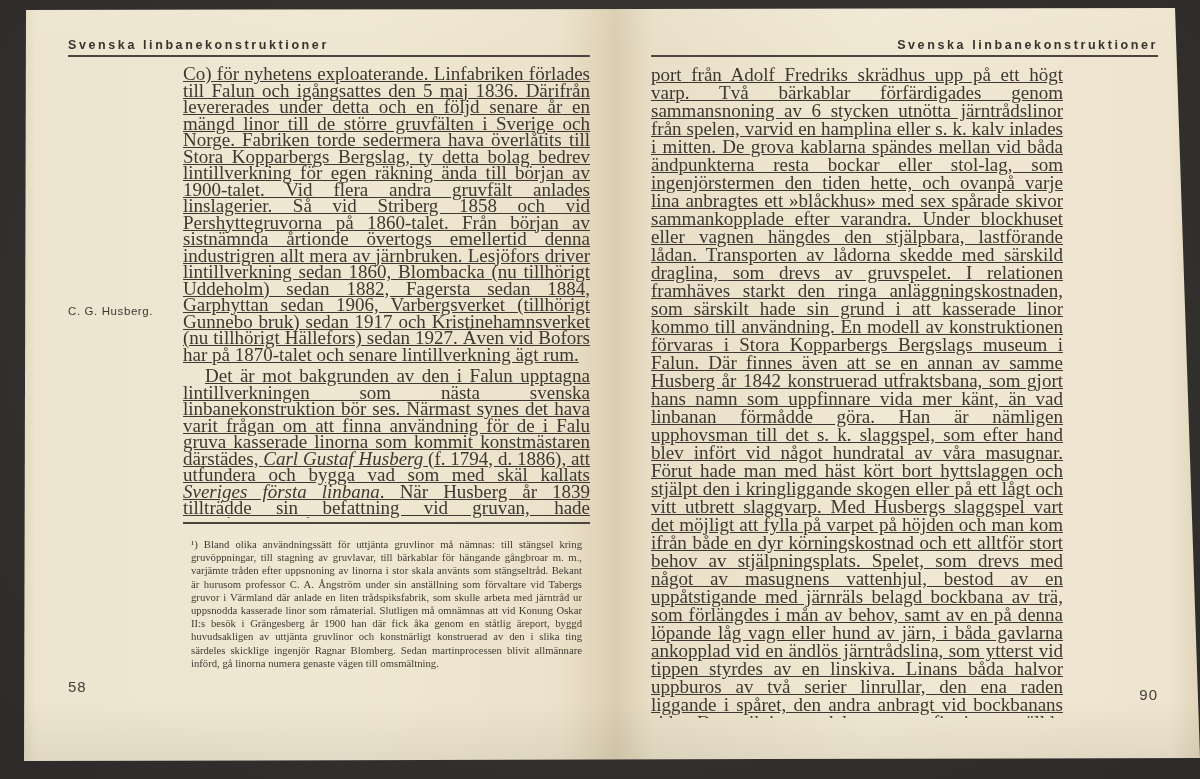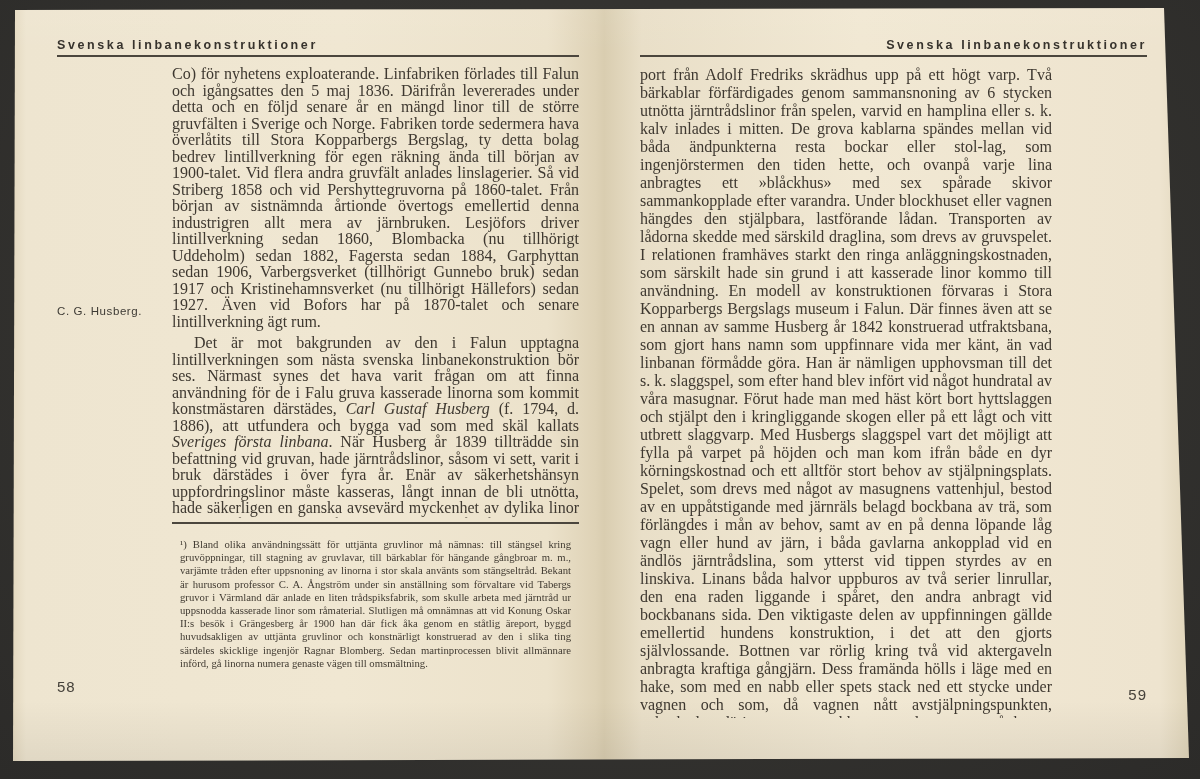--- a/index.html
+++ b/index.html
@@ -13,21 +13,21 @@
   }
   .stage {
     position: relative;
     width: 1200px;
     height: 779px;
     background:
       radial-gradient(ellipse at 50% 40%, #3a3936 0%, #33322f 55%, #2c2b29 100%);
   }
   .spread {
     position: absolute;
-    left: 12px;
+    left: 23px;
     top: 8px;
     width: 1177px;
     height: 753px;
     clip-path: polygon(3px 2px, 1152px 0px, 1177px 750px, 1px 753px);
     background:
       linear-gradient(180deg, rgba(255,255,255,0.05) 0%, rgba(0,0,0,0) 6%, rgba(0,0,0,0) 92%, rgba(0,0,0,0.06) 100%),
       linear-gradient(90deg,
         #e3d8bf 0%, #eee5d0 1.2%,
         #f0e7d2 28%,
         #ece2cb 45.5%,
@@ -46,25 +46,26 @@
     font-size: 12.5px;
     letter-spacing: 2.6px;
     color: #37332d;
     white-space: nowrap;
   }
   .head-rule {
     height: 2px;
     background: #4b463d;
   }
   .body-text {
-    font-size: 16px;
+    font-size: 19px;
     line-height: 16.5px;
     color: #3e3830;
     text-align: justify;
     hyphens: none;
+    text-decoration: underline;
   }
   .body-text p { margin: 0; }
   .body-text p.indented { text-indent: 22px; margin-top: 5px; }
   .margin-note {
     font-family: "Liberation Sans", sans-serif;
     font-size: 11.5px;
     letter-spacing: 0.6px;
     color: #3d3a34;
     white-space: nowrap;
   }
@@ -116,17 +117,17 @@
     </div>
 
     <div class="abs" style="left:586px; top:0; width:591px; height:753px;">
       <div class="abs running-head" style="left:42px; top:30px; width:507px; text-align:right;">Svenska linbanekonstruktioner</div>
       <div class="abs head-rule" style="left:42px; top:47px; width:507px;"></div>
 
       <div class="abs body-text clip-v" style="left:42px; top:58px; width:412px; max-height:652px; line-height:18px;">
         <p>port från Adolf Fredriks skrädhus upp på ett högt varp. Två bärkablar förfärdigades genom sammansnoning av 6 stycken utnötta järntrådslinor från spelen, varvid en hamplina eller s. k. kalv inlades i mitten. De grova kablarna spändes mellan vid båda ändpunkterna resta bockar eller stol-lag, som ingenjörstermen den tiden hette, och ovanpå varje lina anbragtes ett »blåckhus» med sex spårade skivor sammankopplade efter varandra. Under blockhuset eller vagnen hängdes den stjälpbara, lastförande lådan. Transporten av lådorna skedde med särskild draglina, som drevs av gruvspelet. I relationen framhäves starkt den ringa anläggningskostnaden, som särskilt hade sin grund i att kasserade linor kommo till användning. En modell av konstruktionen förvaras i Stora Kopparbergs Bergslags museum i Falun. Där finnes även att se en annan av samme Husberg år 1842 konstruerad utfraktsbana, som gjort hans namn som uppfinnare vida mer känt, än vad linbanan förmådde göra. Han är nämligen upphovsman till det s. k. slaggspel, som efter hand blev infört vid något hundratal av våra masugnar. Förut hade man med häst kört bort hyttslaggen och stjälpt den i kringliggande skogen eller på ett lågt och vitt utbrett slaggvarp. Med Husbergs slaggspel vart det möjligt att fylla på varpet på höjden och man kom ifrån både en dyr körningskostnad och ett alltför stort behov av stjälpningsplats. Spelet, som drevs med något av masugnens vattenhjul, bestod av en uppåtstigande med järnräls belagd bockbana av trä, som förlängdes i mån av behov, samt av en på denna löpande låg vagn eller hund av järn, i båda gavlarna ankopplad vid en ändlös järntrådslina, som ytterst vid tippen styrdes av en linskiva. Linans båda halvor uppburos av två serier linrullar, den ena raden liggande i spåret, den andra anbragt vid bockbanans sida. Den viktigaste delen av uppfinningen gällde emellertid hundens konstruktion, i det att den gjorts självlossande. Bottnen var rörlig kring två vid aktergaveln anbragta kraftiga gångjärn. Dess framända hölls i läge med en hake, som med en nabb eller spets stack ned ett stycke under vagnen och som, då vagnen nått avstjälpningspunkten, avkrokades därigenom att nabben motades av ett på banan anbragt hinder. När så spelstyraren i hytten — den enda person som behövdes för banans drift — kastade om rörelsen och hunden började av sin egen tyngd gå nedåt, upplyftes botten likaledes automatiskt och påkrokades åter. Konstruktionen är beskriven i Jernkont. Annaler 1847 i det utförande, som den först erhöll, då det vid Falu gruva gällde att uppspela gråberg på ett högt varp. Två</p>
       </div>
 
-      <div class="abs page-number" style="left:449px; top:678px; width:100px; text-align:right;">59</div>
+      <div class="abs page-number" style="left:449px; top:678px; width:100px; text-align:right;">90</div>
     </div>
 
   </div>
 </div>
 
 </body></html>

